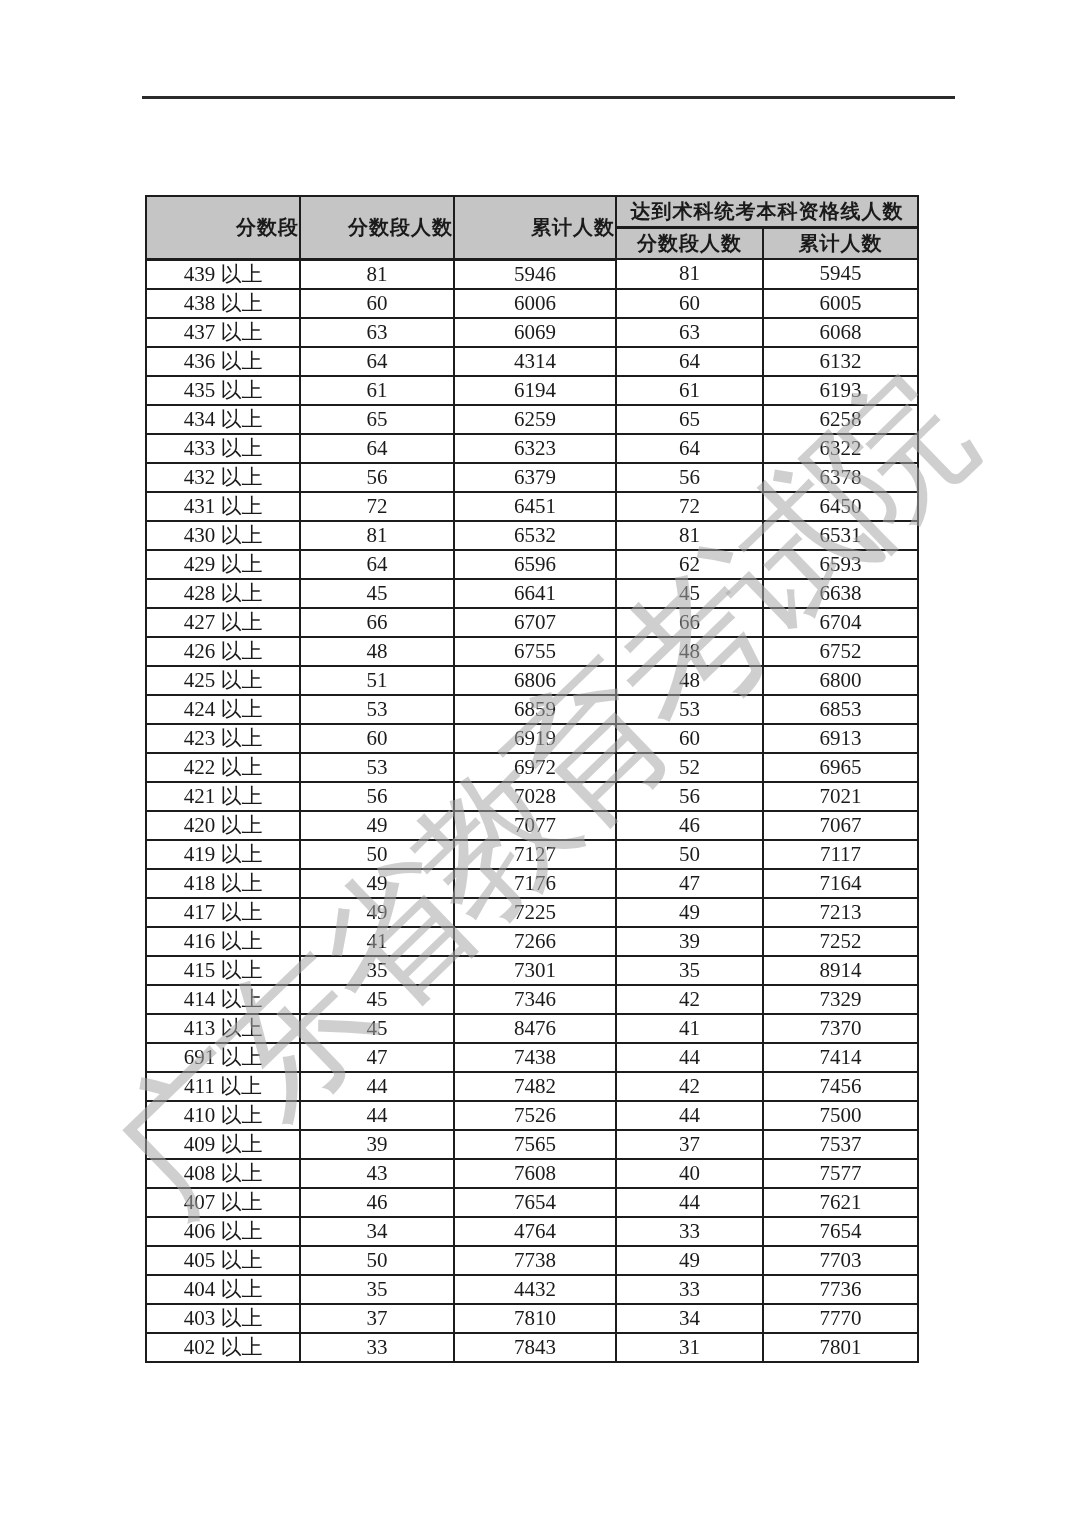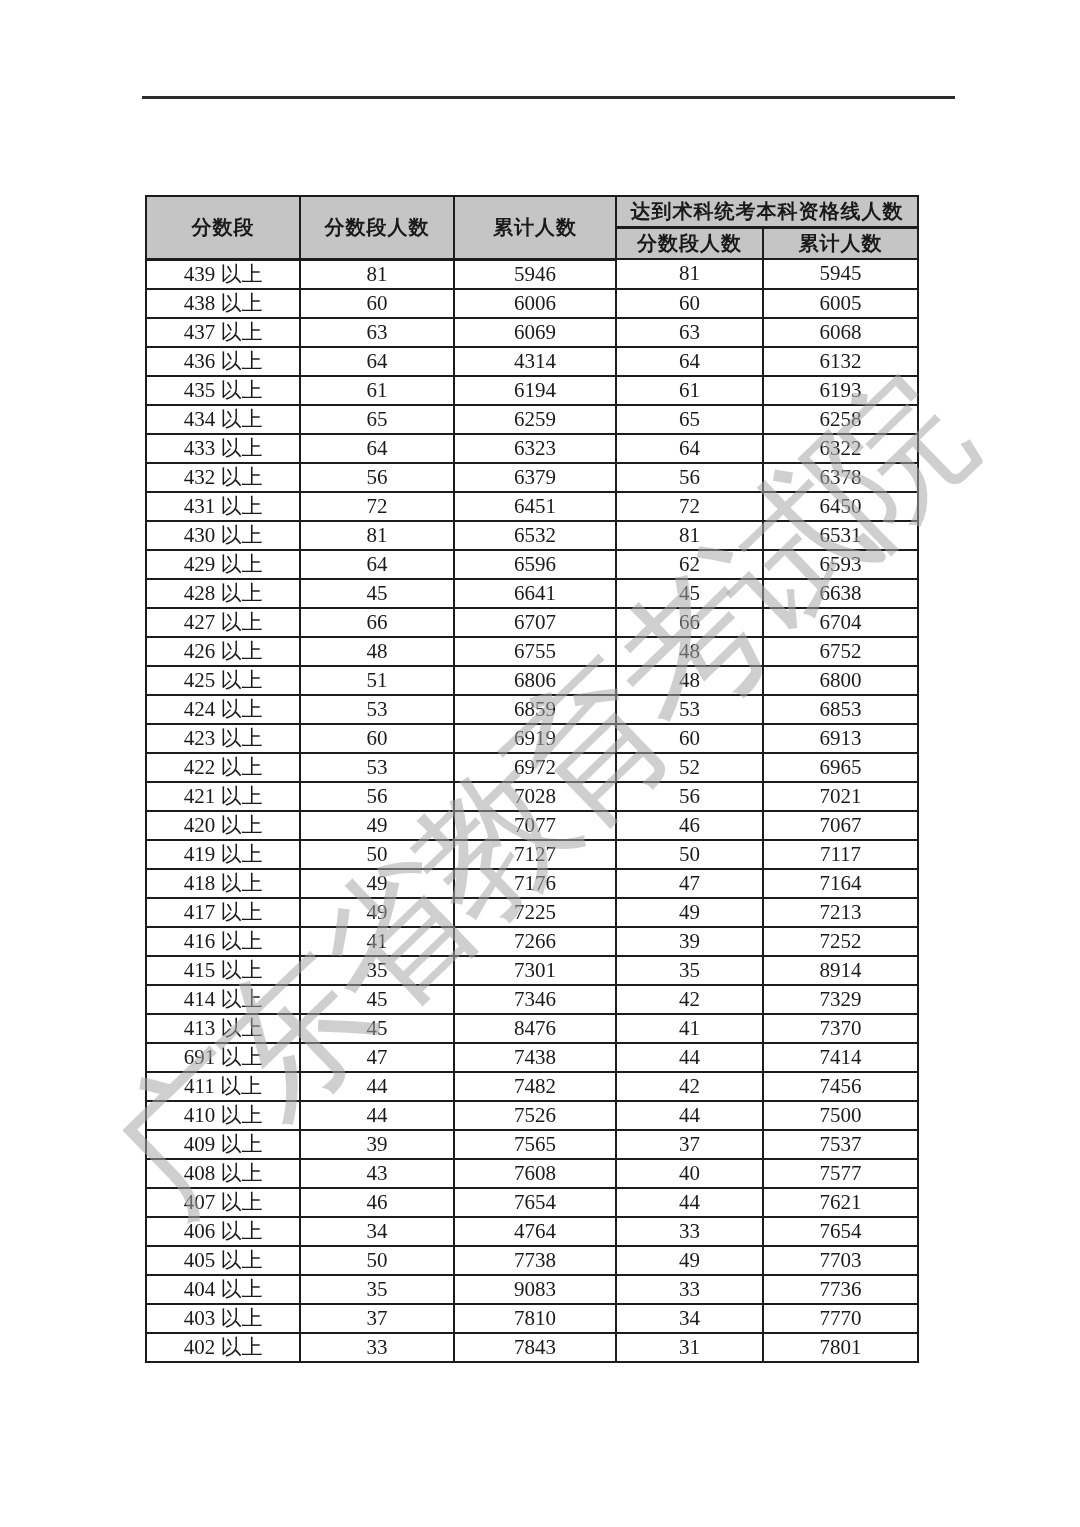--- a/index.html
+++ b/index.html
@@ -50,21 +50,21 @@
     background: #c5c5c5;
     font-weight: bold;
     font-size: 20px;
     height: 31px;
     letter-spacing: 1px;
   }
 
   .score-table thead tr.subhead th { height: 32px; }
 
   .score-table thead tr.tophead th { border-bottom-width: 3px; }
-  .score-table thead th[rowspan] { border-bottom-width: 3px; }
+  .score-table thead th[rowspan] { border-bottom-width: 3px; text-align: right; }
 
   .score-table tbody td {
     background: transparent;
     font-size: 21px;
     height: 29px;
     line-height: 27px;
   }
 
   .watermark {
     position: absolute;
@@ -353,21 +353,21 @@
         <tr>
     <td>405 以上</td>
     <td>50</td>
     <td>7738</td>
     <td>49</td>
     <td>7703</td>
   </tr>
         <tr>
     <td>404 以上</td>
     <td>35</td>
-    <td>9083</td>
+    <td>4432</td>
     <td>33</td>
     <td>7736</td>
   </tr>
         <tr>
     <td>403 以上</td>
     <td>37</td>
     <td>7810</td>
     <td>34</td>
     <td>7770</td>
   </tr>

